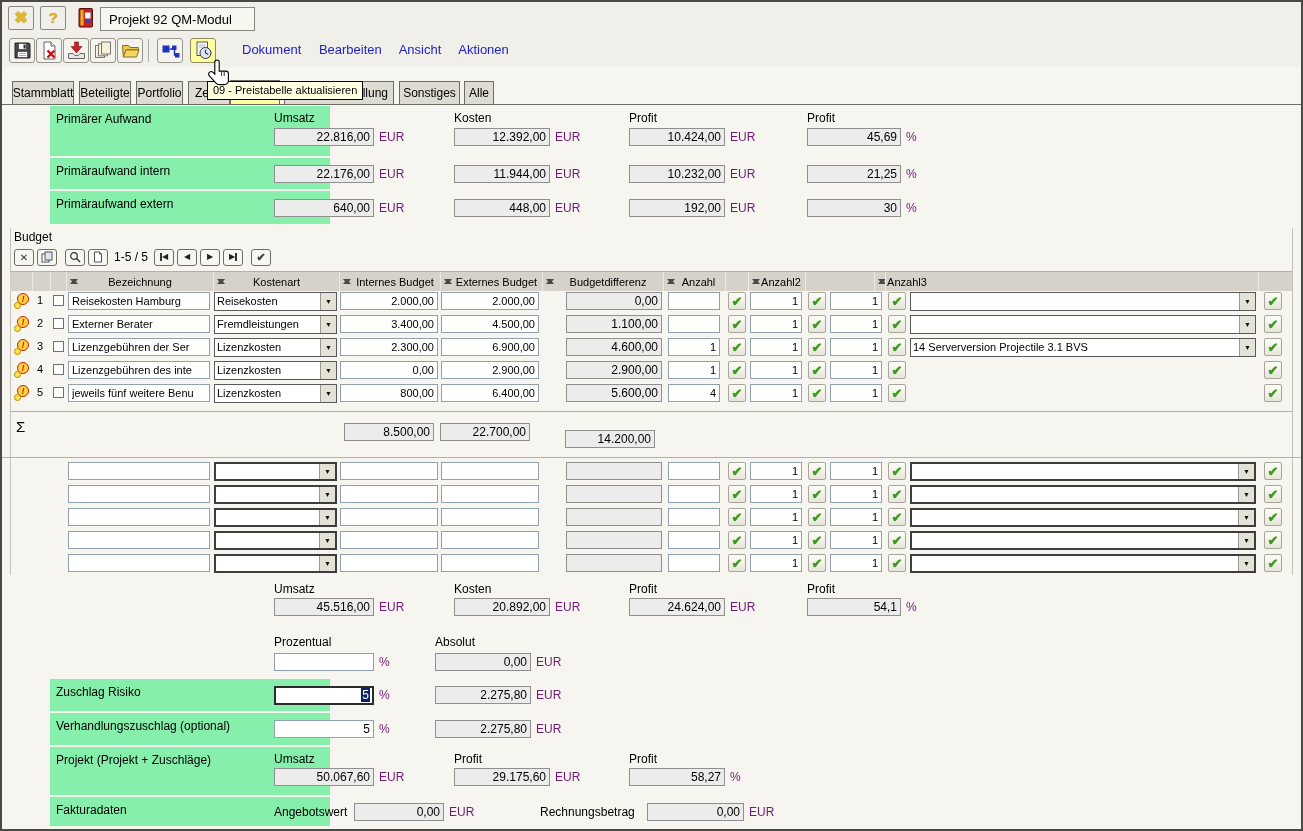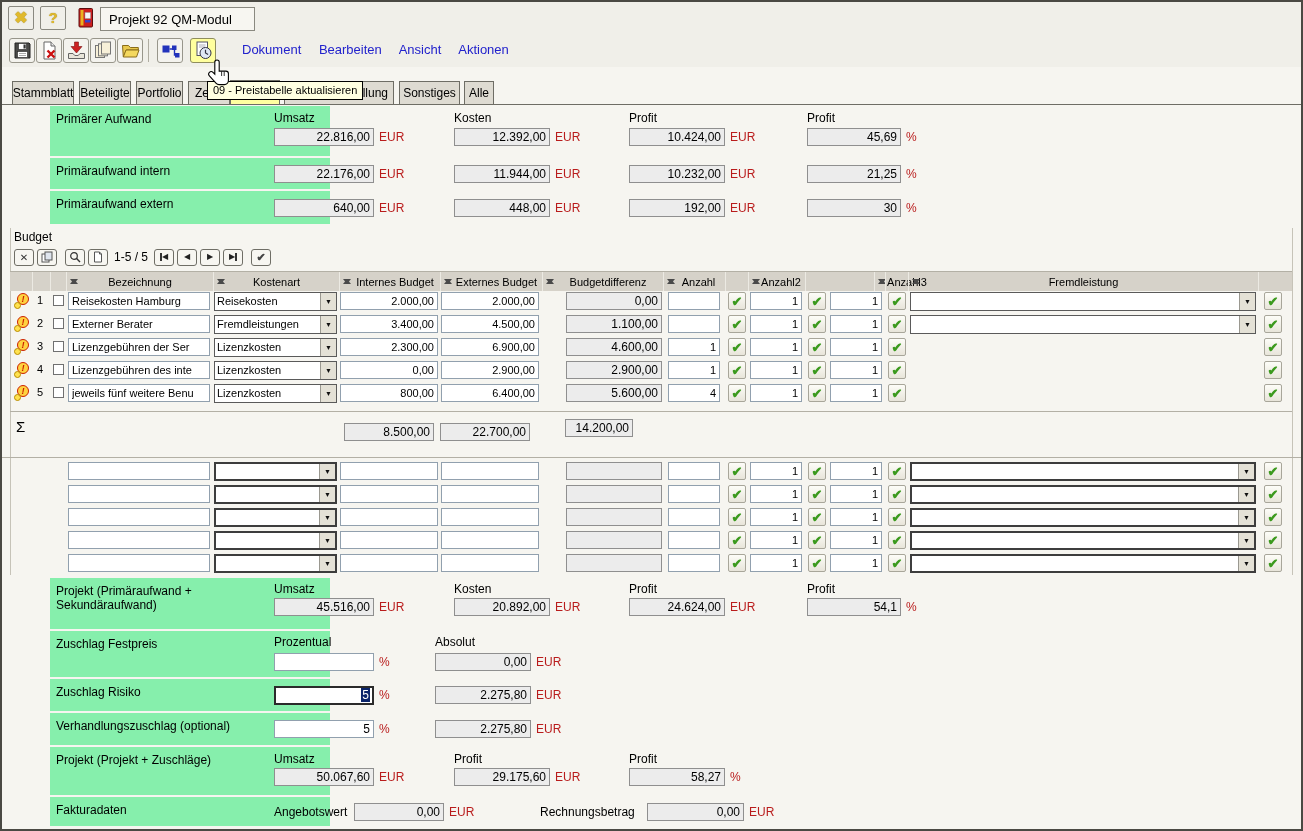--- a/index.html
+++ b/index.html
@@ -27,21 +27,21 @@
   .t5{left:282px;width:110px;justify-content:flex-end;padding-right:5px}
   .t6{left:397px;width:61px}.t7{left:462px;width:30px}
   
   .tooltip{position:absolute;left:205px;top:79px;background:#ffffe1;border:1px solid #000;padding:2px 5px 3px 5px;font-size:11px;z-index:50;white-space:nowrap;}
   .cursor{position:absolute;left:206px;top:57px;z-index:60;}
   
   .fld{position:absolute;height:18px;border:1px solid #91a0ae;background:#fff;font-family:"Liberation Sans",sans-serif;font-size:12px;padding:0 3px;box-sizing:border-box;}
   .fld.num{text-align:right;}
   .t11{font-size:11px;}
   .ro{position:absolute;height:18px;border:1px solid #8f8f8f;background:#ececec;font-size:12px;line-height:16px;padding:0 3px;box-sizing:border-box;text-align:right;overflow:hidden;}
-  .unit{position:absolute;font-size:12px;color:#b91c1c;}
+  .unit{position:absolute;font-size:12px;color:#701a75;}
   .colhead{position:absolute;font-size:12px;color:#000;}
   .focusfld{position:absolute;height:19px;border:2px solid #2b2b2b;background:#fff;font-size:12px;line-height:15px;box-sizing:border-box;text-align:right;padding:0 2px;}
   .selhl{background:#0a246a;color:#fff;padding:0 1px;}
   
   .srow{position:absolute;left:0;right:0;}
   .slabel{position:absolute;left:8px;top:0;width:280px;height:calc(100% - 2px);background:#86efac;box-sizing:border-box;margin-left:40px;}
   .slabel span{position:absolute;left:6px;top:6px;font-size:12px;}
   .slabel .l2{top:20px;}
   .f1{left:272px;width:100px}.u1{left:377px}
   .f2{left:452px;width:96px}.u2{left:553px}
@@ -84,21 +84,21 @@
   .select{position:absolute;top:2px;height:19px;border:1px solid #5a5a5a;background:#fff;box-sizing:border-box;display:flex;align-items:stretch;}
   .fi-kost{left:212px;width:123px}.fi-fremd{left:908px;width:346px}
   .seltext{flex:1;font-size:11px;line-height:16px;padding:0 2px;overflow:hidden;white-space:nowrap;}
   .selbtn{width:15px;background:#e4e1d6;border-left:1px solid #9a9890;display:flex;align-items:center;justify-content:center;font-size:7px;color:#111;}
   .erows .select{border:2px solid #3d3d3d;}
   .chk{position:absolute;top:2px;width:18px;height:18px;border:1px solid #a8a69a;border-radius:2px;background:linear-gradient(#fdfdf8,#e8e5da);display:flex;align-items:center;justify-content:center;padding:0;}
   .chk span{color:#3c9a1e;font-weight:bold;font-size:13px;line-height:13px;}
   .hl{position:absolute;left:8px;width:1282px;border-top:1px solid #b3b0a5;}
   .sumrow{position:absolute;left:0;top:412px;right:0;height:39px;}
   .sumrow .sym{position:absolute;left:14px;top:4px;font-size:15px;}
-  .sum-int{left:342px;width:90px;top:9px}.sum-ext{left:438px;width:90px;top:9px}.sum-diff{left:563px;width:68px;top:5px}
+  .sum-int{left:342px;width:90px;top:9px}.sum-ext{left:438px;width:90px;top:9px}.sum-diff{left:563px;width:90px;top:16px}
   .vline{position:absolute;border-left:1px solid #c6c3b8;top:226px;height:347px;}
   
   .sr1{top:104px;height:52px}.sr2{top:156px;height:33px}.sr3{top:189px;height:35px}
   .br1{top:576px;height:53px}.br2{top:629px;height:48px}.br3{top:677px;height:34px}
   .br4{top:711px;height:34px}.br5{top:745px;height:50px}.br6{top:795px;height:31px}
   .sr1 .colhead{top:5px}.sr1 .fld,.sr1 .ro{top:22px}.sr1 .unit{top:24px}
   .sr2 .fld,.sr2 .ro{top:7px}.sr2 .unit{top:9px}
   .sr3 .fld,.sr3 .ro{top:8px}.sr3 .unit{top:10px}
   .br1 .colhead{top:4px}.br1 .ro{top:20px}.br1 .unit{top:22px}
   .br2 .colhead{top:4px}.br2 .fld,.br2 .ro{top:22px}.br2 .unit{top:24px}
@@ -344,24 +344,20 @@
     <div class="hcell hc-anz2">
         <span class="sort"></span>
         <span style="margin-left:8px">Anzahl2</span>
       </div>
     <div class="hcell hc-chk2"></div>
     <div class="hcell hc-anz3">
         <span class="sort"></span>
         <span style="margin-left:8px">Anzahl3</span>
       </div>
     <div class="hcell hc-chk3"></div>
-    <div class="hcell hc-fremd">
-        <span class="sort"></span>
-        <span>Fremdleistung</span>
-      </div>
     <div class="hcell hc-chk4"></div>
   </div>
 
   <div class="brows">
 
     <div class="brow" style="top:0">
       <span class="rowicon">
           <i class="big">!</i>
           <i class="sm"></i>
         </span>
@@ -462,20 +458,26 @@
           <span>✔</span>
         </button>
       <input class="fld t11 num fi-anz2" value="1" style="">
       <button class="chk fi-chk2">
           <span>✔</span>
         </button>
       <input class="fld t11 num fi-anz3" value="1" style="">
       <button class="chk fi-chk3">
           <span>✔</span>
         </button>
+      <div class="select fi-fremd">
+          <span class="seltext">14 Serverversion Projectile 3.1 BVS</span>
+          <span class="selbtn">
+            <span>▼</span>
+          </span>
+        </div>
       <button class="chk fi-chk4">
           <span>✔</span>
         </button>
     </div>
 
     <div class="brow" style="top:69px">
       <span class="rowicon">
           <i class="big">!</i>
           <i class="sm"></i>
         </span>
@@ -714,42 +716,35 @@
             <span>▼</span>
           </span>
         </div>
       <button class="chk fi-chk4">
           <span>✔</span>
         </button>
     </div>
   </div>
 
   <div class="srow br1">
-    <div class="slabel">
-      <span>Projekt (Primäraufwand +</span>
-      <span class="l2">Sekundäraufwand)</span>
-    </div>
     <span class="colhead f1">Umsatz</span>
     <span class="colhead f2">Kosten</span>
     <span class="colhead f3">Profit</span>
     <span class="colhead f4">Profit</span>
     <div class="ro f1">45.516,00</div>
       <span class="unit u1">EUR</span>
     <div class="ro f2">20.892,00</div>
       <span class="unit u2">EUR</span>
     <div class="ro f3">24.624,00</div>
       <span class="unit u3">EUR</span>
     <div class="ro f4">54,1</div>
       <span class="unit u4">%</span>
   </div>
 
   <div class="srow br2">
-    <div class="slabel">
-        <span>Zuschlag Festpreis</span>
-      </div>
     <span class="colhead fa">Prozentual</span>
     <span class="colhead fb">Absolut</span>
     <input class="fld num fa" value="" style="">
       <span class="unit ua">%</span>
     <div class="ro fb">0,00</div>
       <span class="unit ub">EUR</span>
   </div>
 
   <div class="srow br3">
     <div class="slabel">

